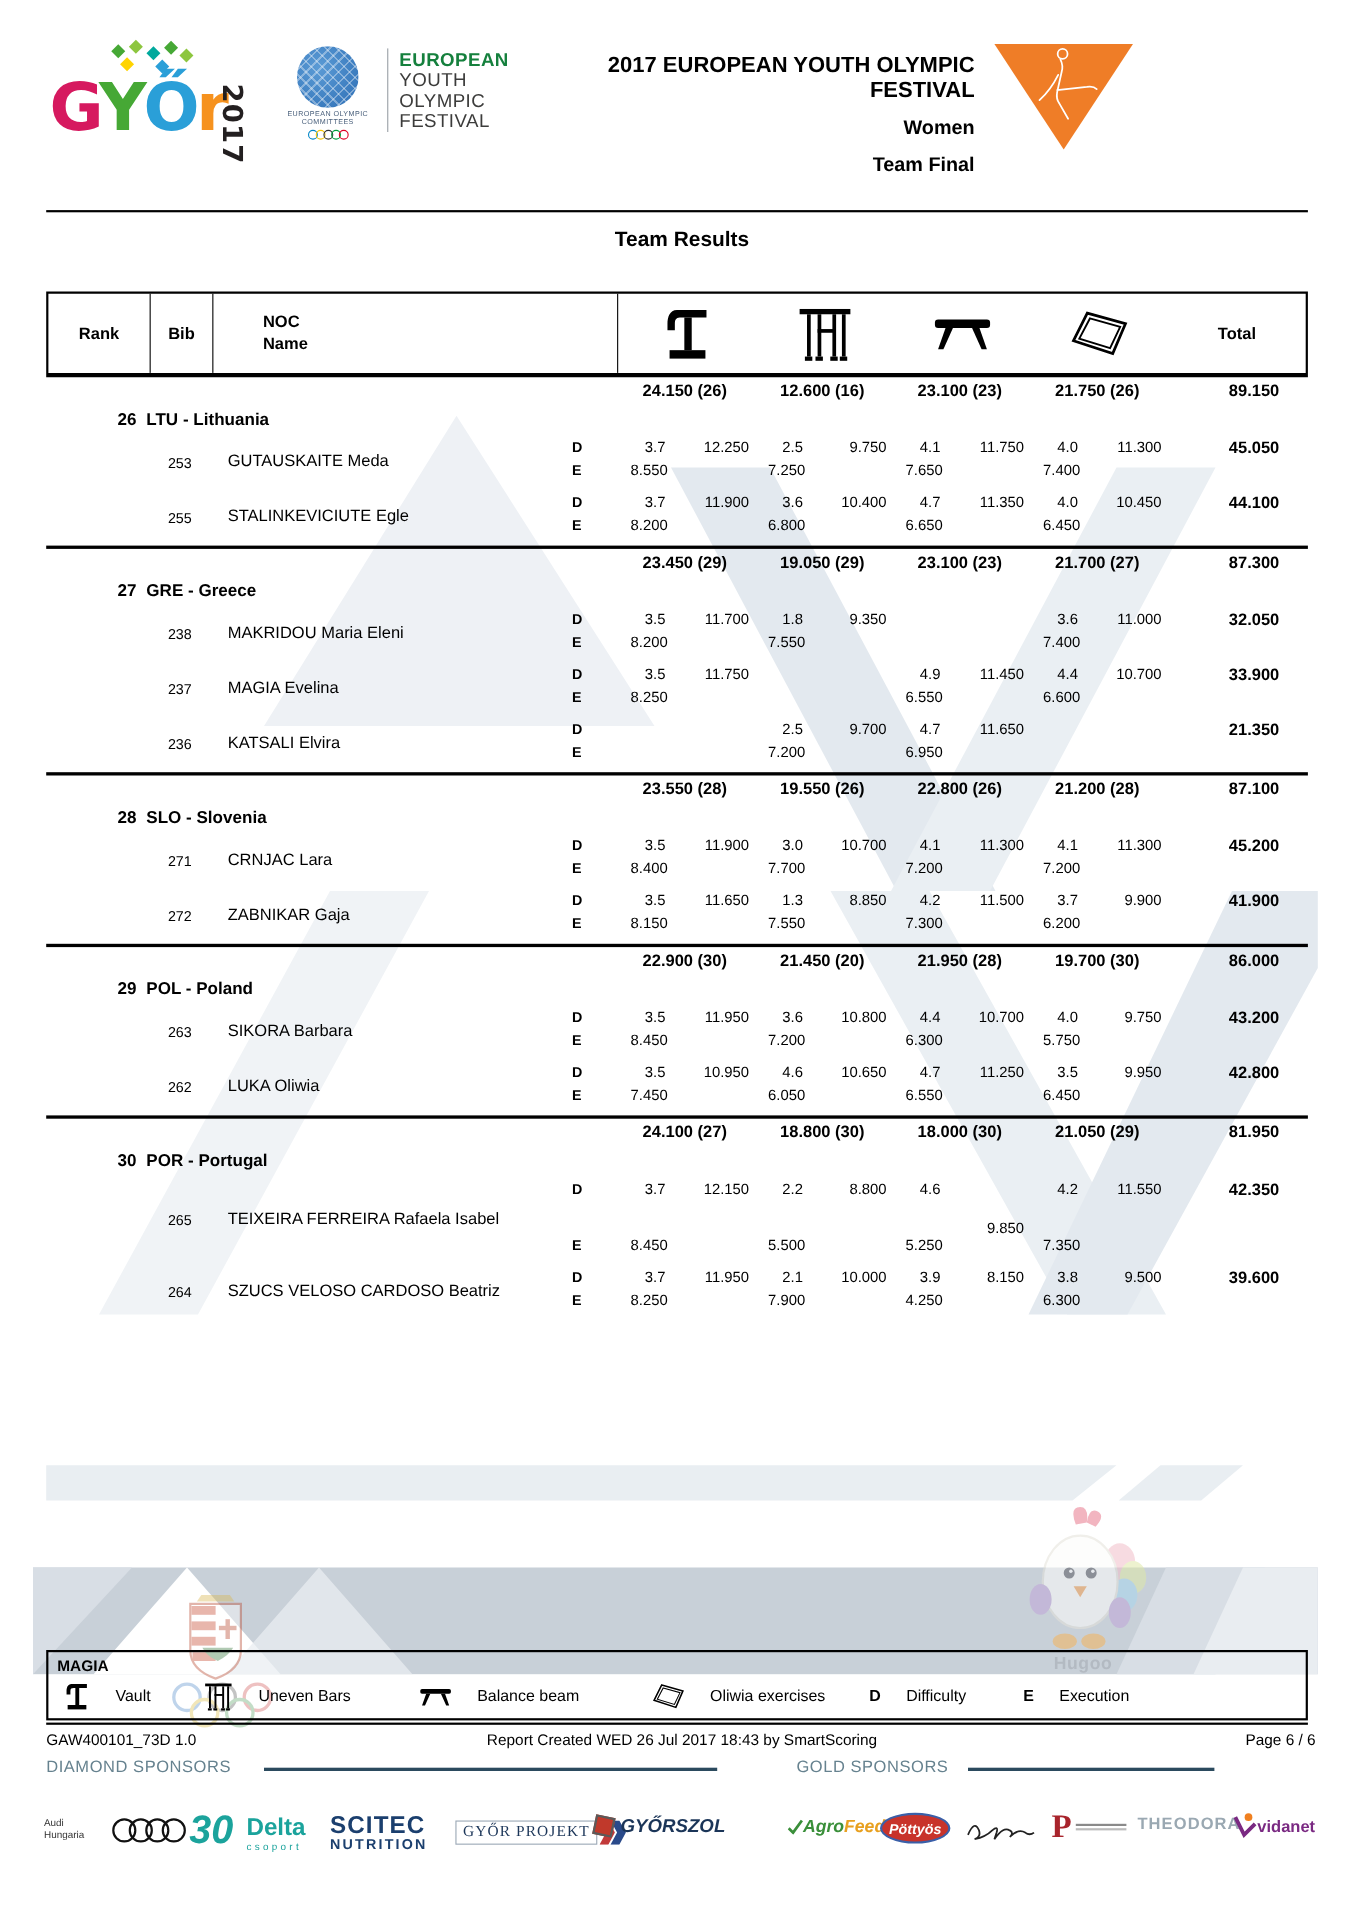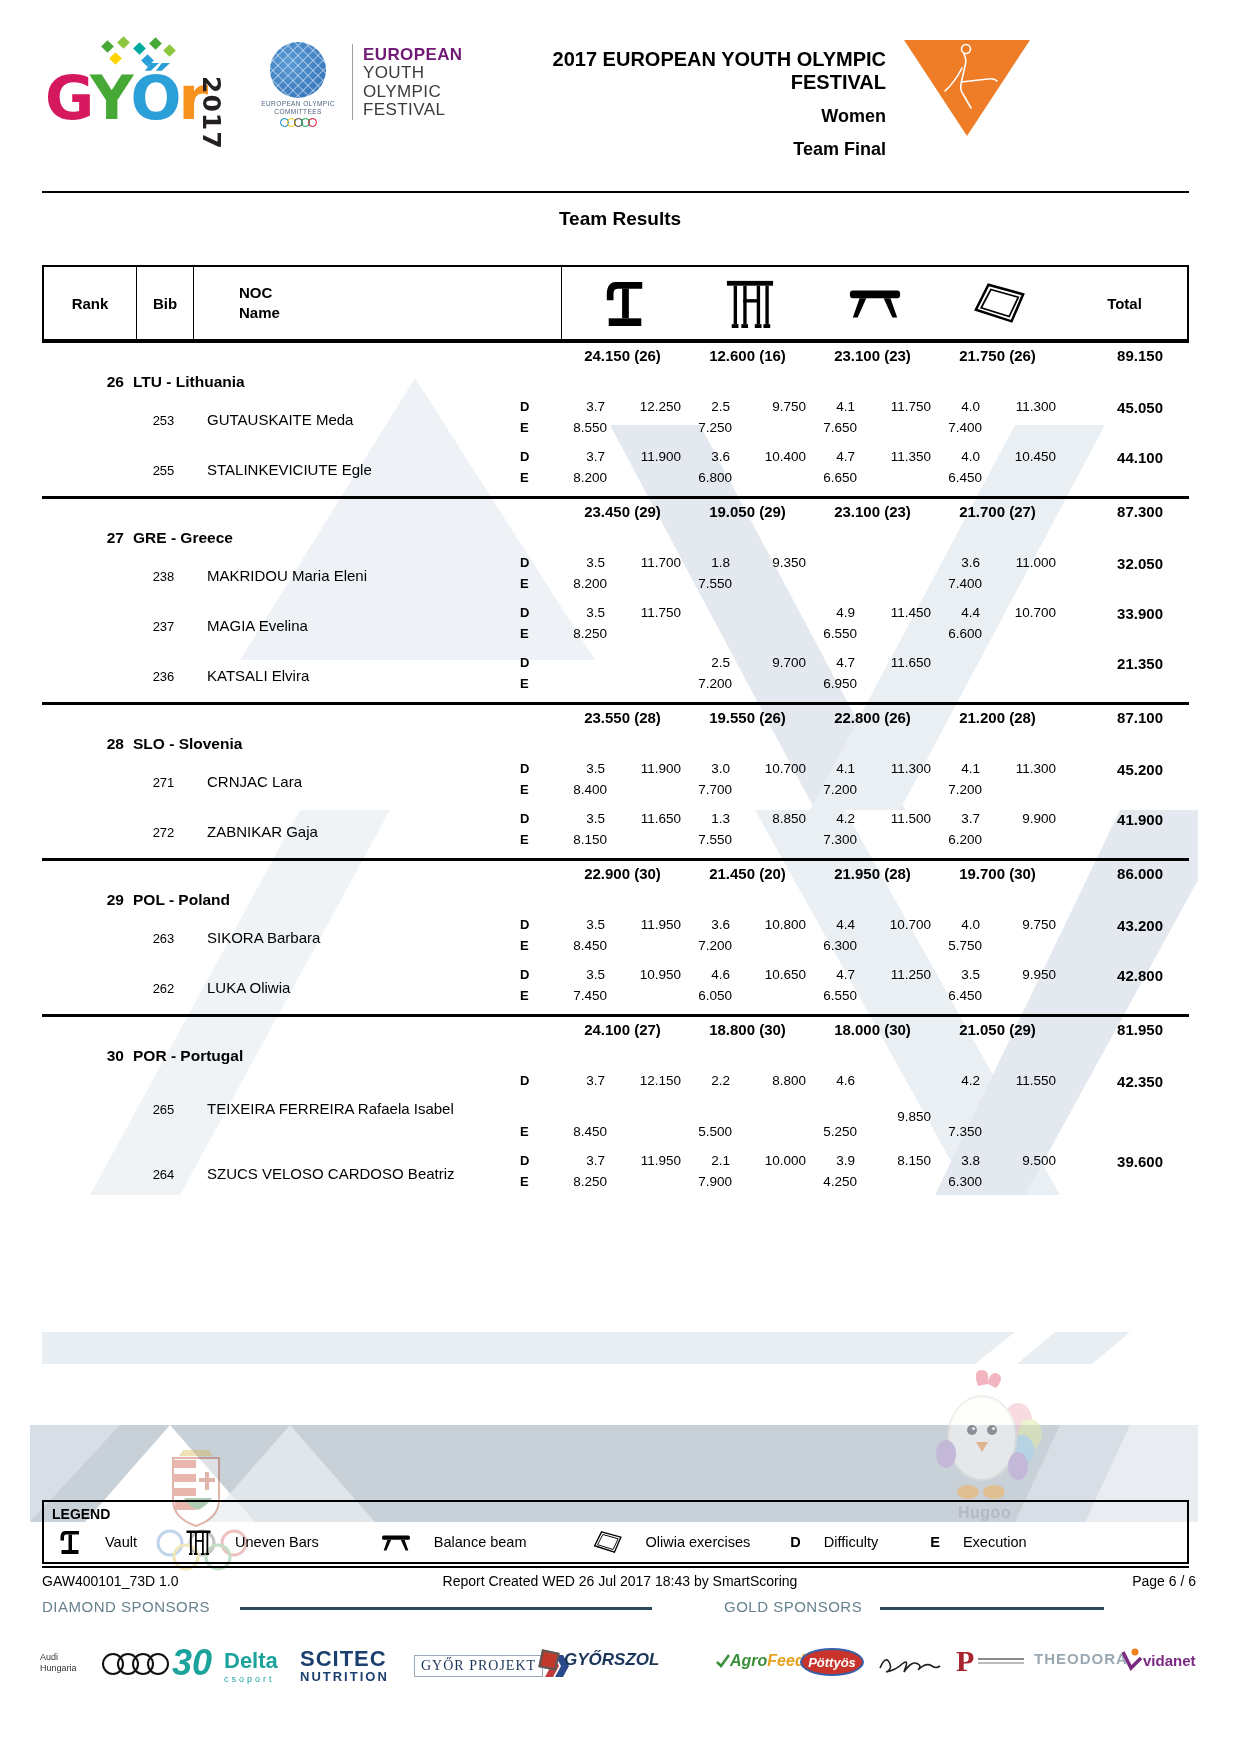--- a/index.html
+++ b/index.html
@@ -22,21 +22,21 @@
         repeating-linear-gradient(45deg,rgba(255,255,255,.35) 0 1.5px,transparent 1.5px 7px),
         repeating-linear-gradient(-45deg,rgba(255,255,255,.35) 0 1.5px,transparent 1.5px 7px),
         radial-gradient(circle at 35% 35%, #5b9bd5, #2d6eb5);}
   .eyof-left{width:92px;text-align:center;}
   .eyof-circle{margin:0 auto;}
   .eyof-caption{font-size:6.5px;color:#4d637e;letter-spacing:.4px;line-height:1.2;margin-top:2px;}
   .mini-rings{display:flex;justify-content:center;margin-top:2px;}
   .mini-rings i{width:9px;height:9px;border-radius:50%;border:1.4px solid;display:inline-block;margin:0 -1px;background:transparent;}
   .eyof-div{width:1px;height:76px;background:#9aa0a6;margin:2px 10px 0 8px;}
   .eyof-text{padding-top:4px;line-height:1.08;letter-spacing:.4px;font-size:17px;color:#3c3c3b;}
-  .eyof-text .b{font-weight:800;color:#701a75;}
+  .eyof-text .b{font-weight:800;color:#15803d;}
 
   .title-block{position:absolute;left:466px;top:48px;width:420px;text-align:right;}
   .title-main{font-size:20px;font-weight:bold;}
   .title-sub{font-size:18px;font-weight:bold;margin-top:12px;}
 
   .tri-logo{position:absolute;left:902px;top:38px;}
 
   .top-rule{position:absolute;left:42px;top:191px;width:1147px;height:2px;background:#000;}
   .page-title{position:absolute;left:0;top:208px;width:1240px;text-align:center;font-size:19px;font-weight:bold;}
 
@@ -534,21 +534,21 @@
           <div class="cell eval" style="grid-area: 2 / 9;">4.250</div>
           <div class="cell dval" style="grid-area: 1 / 11;">3.8</div>
           <div class="cell sval" style="grid-area: 1 / 12;">9.500</div>
           <div class="cell eval" style="grid-area: 2 / 11;">6.300</div>
           <div class="cell atotal">39.600</div>
         </div>
       </div>
     </div>
 
   <div class="legend">
-    <div class="legend-title">LEGEND</div>
+    <div class="legend-title">MAGIA</div>
     <div class="legend-row">
       <span class="licon">
           <svg width="24" height="28" viewBox="0 0 48 56">
             <path d="M42 6 L14 6 C7 6 5 13 5 19 L5 25 L12 25 L12 19 C12 14 14 13 18 13 L42 13 Z"></path>
             <rect x="21" y="13" width="7" height="31"></rect>
             <rect x="7" y="44" width="34" height="8"></rect>
           </svg>
         </span>
       <span class="lbl">Vault</span>
       <span class="licon" style="margin-left:48px">

